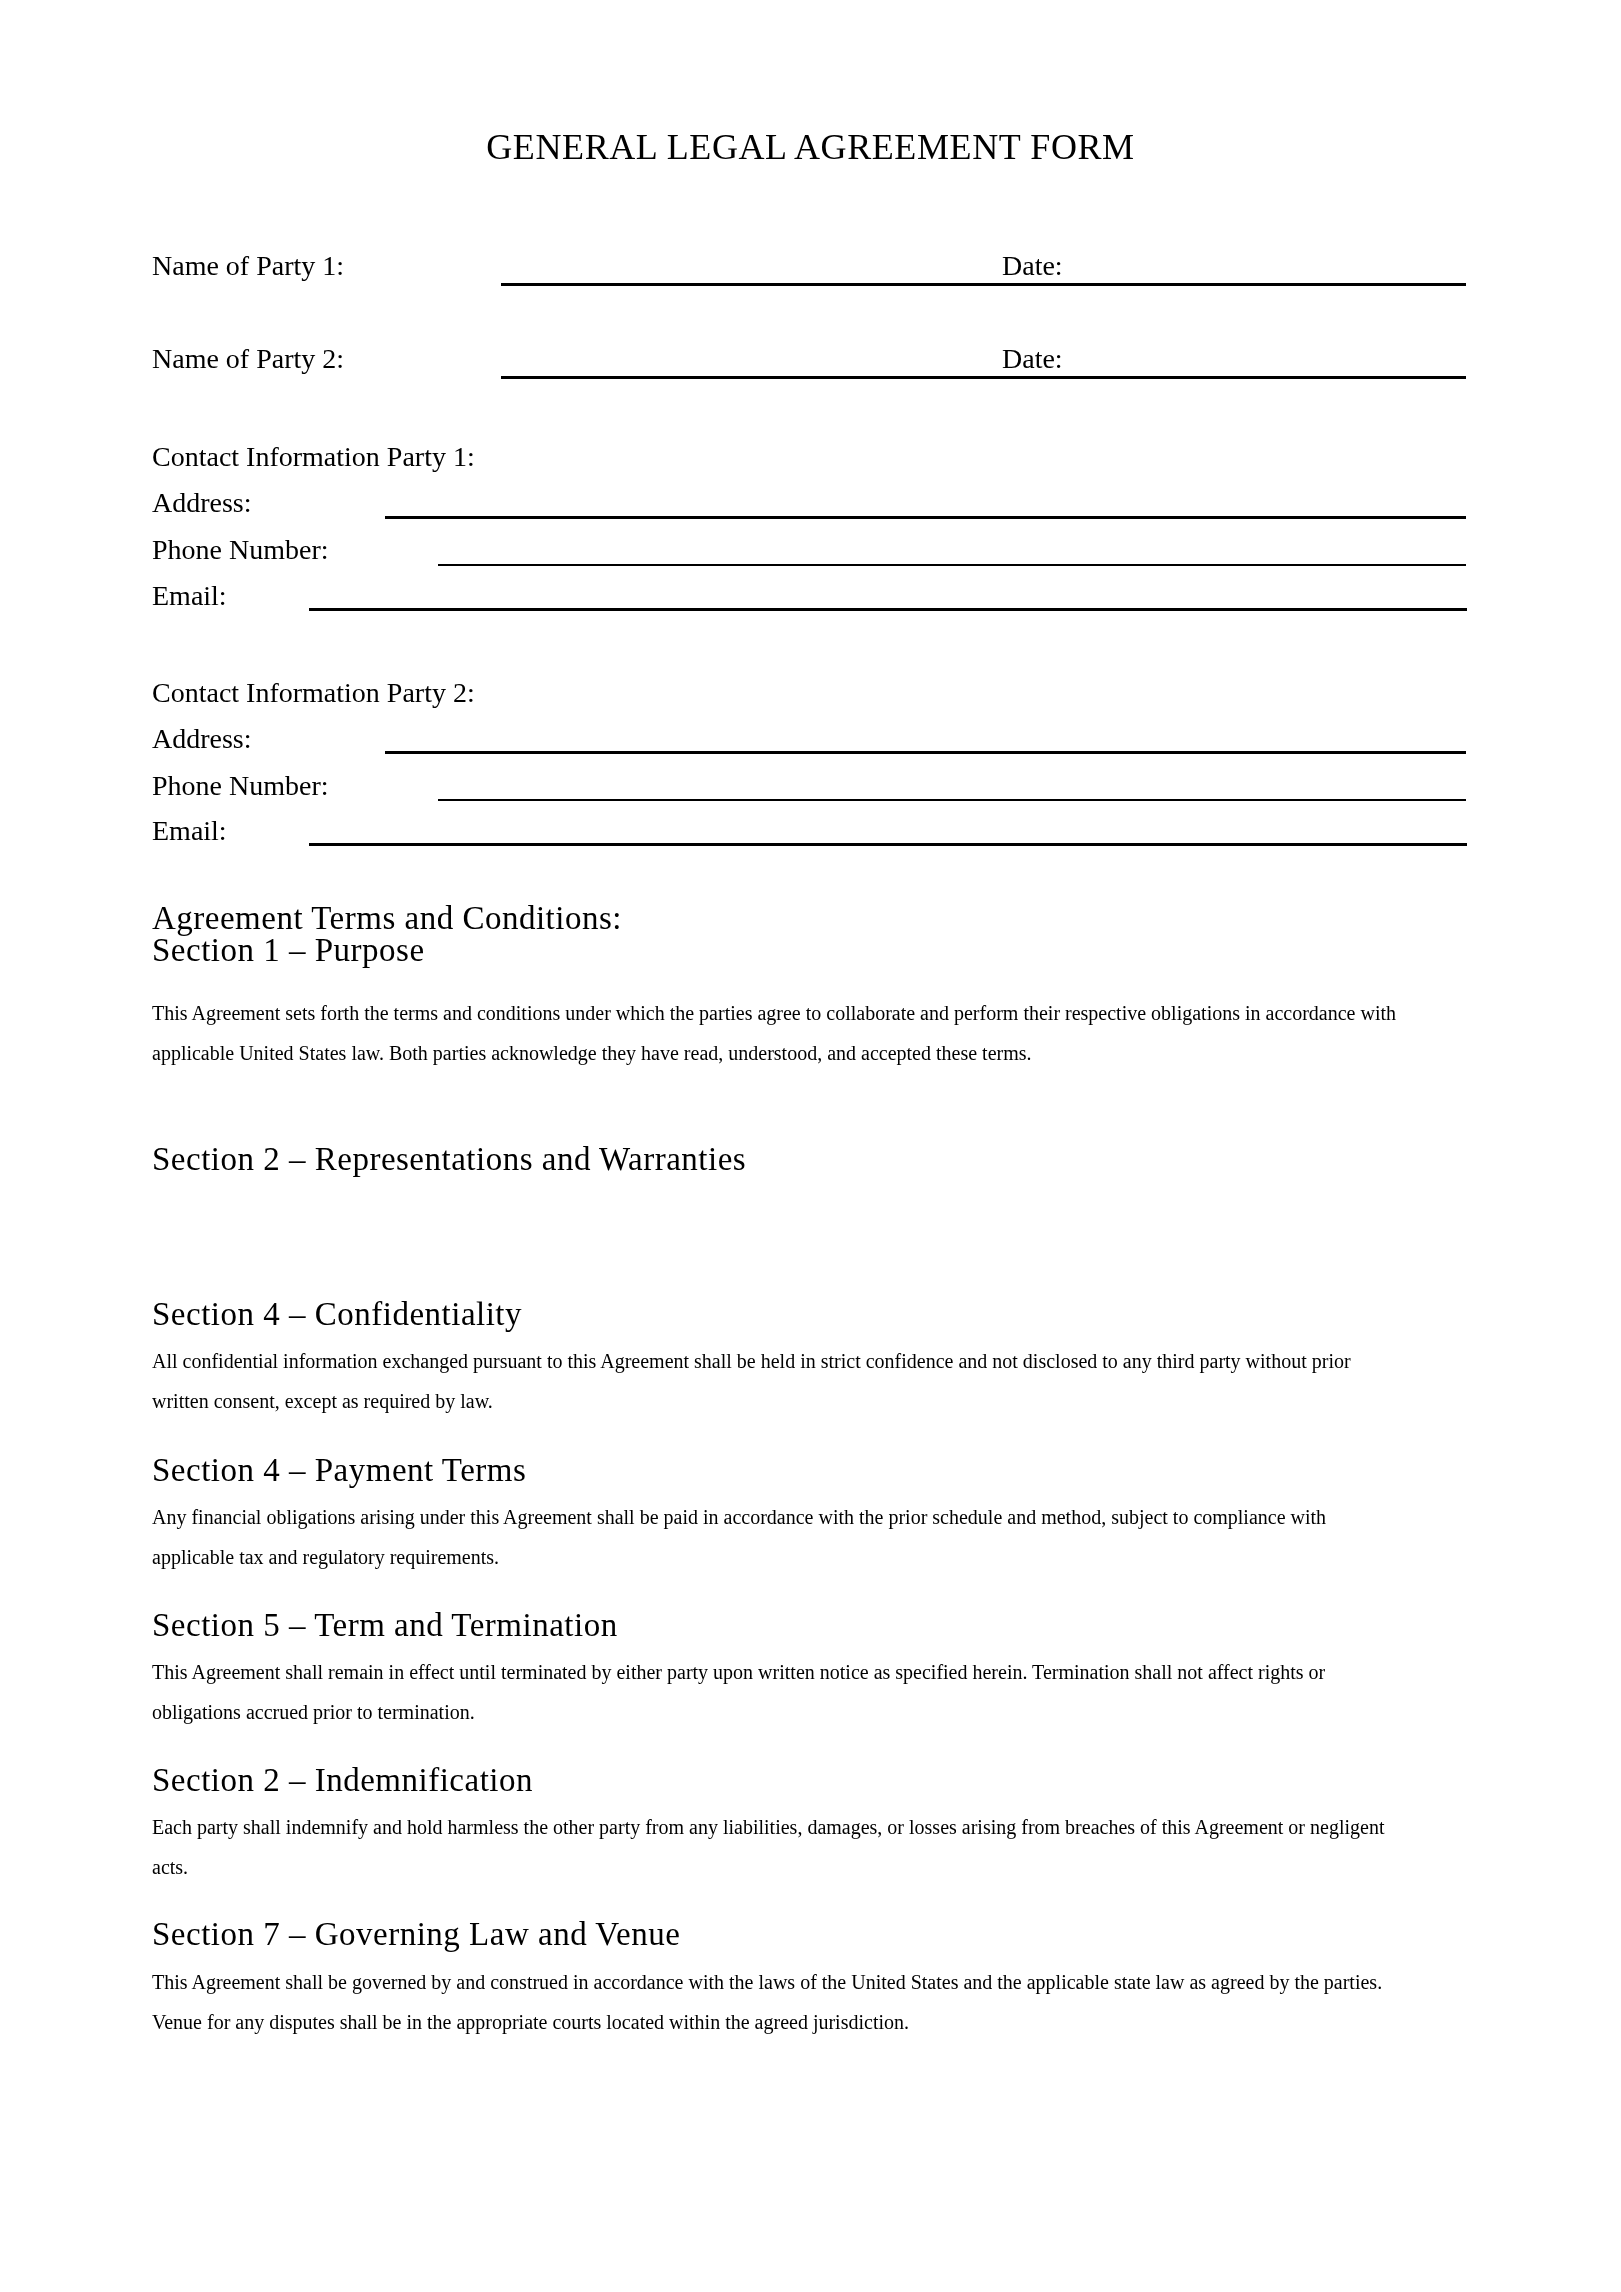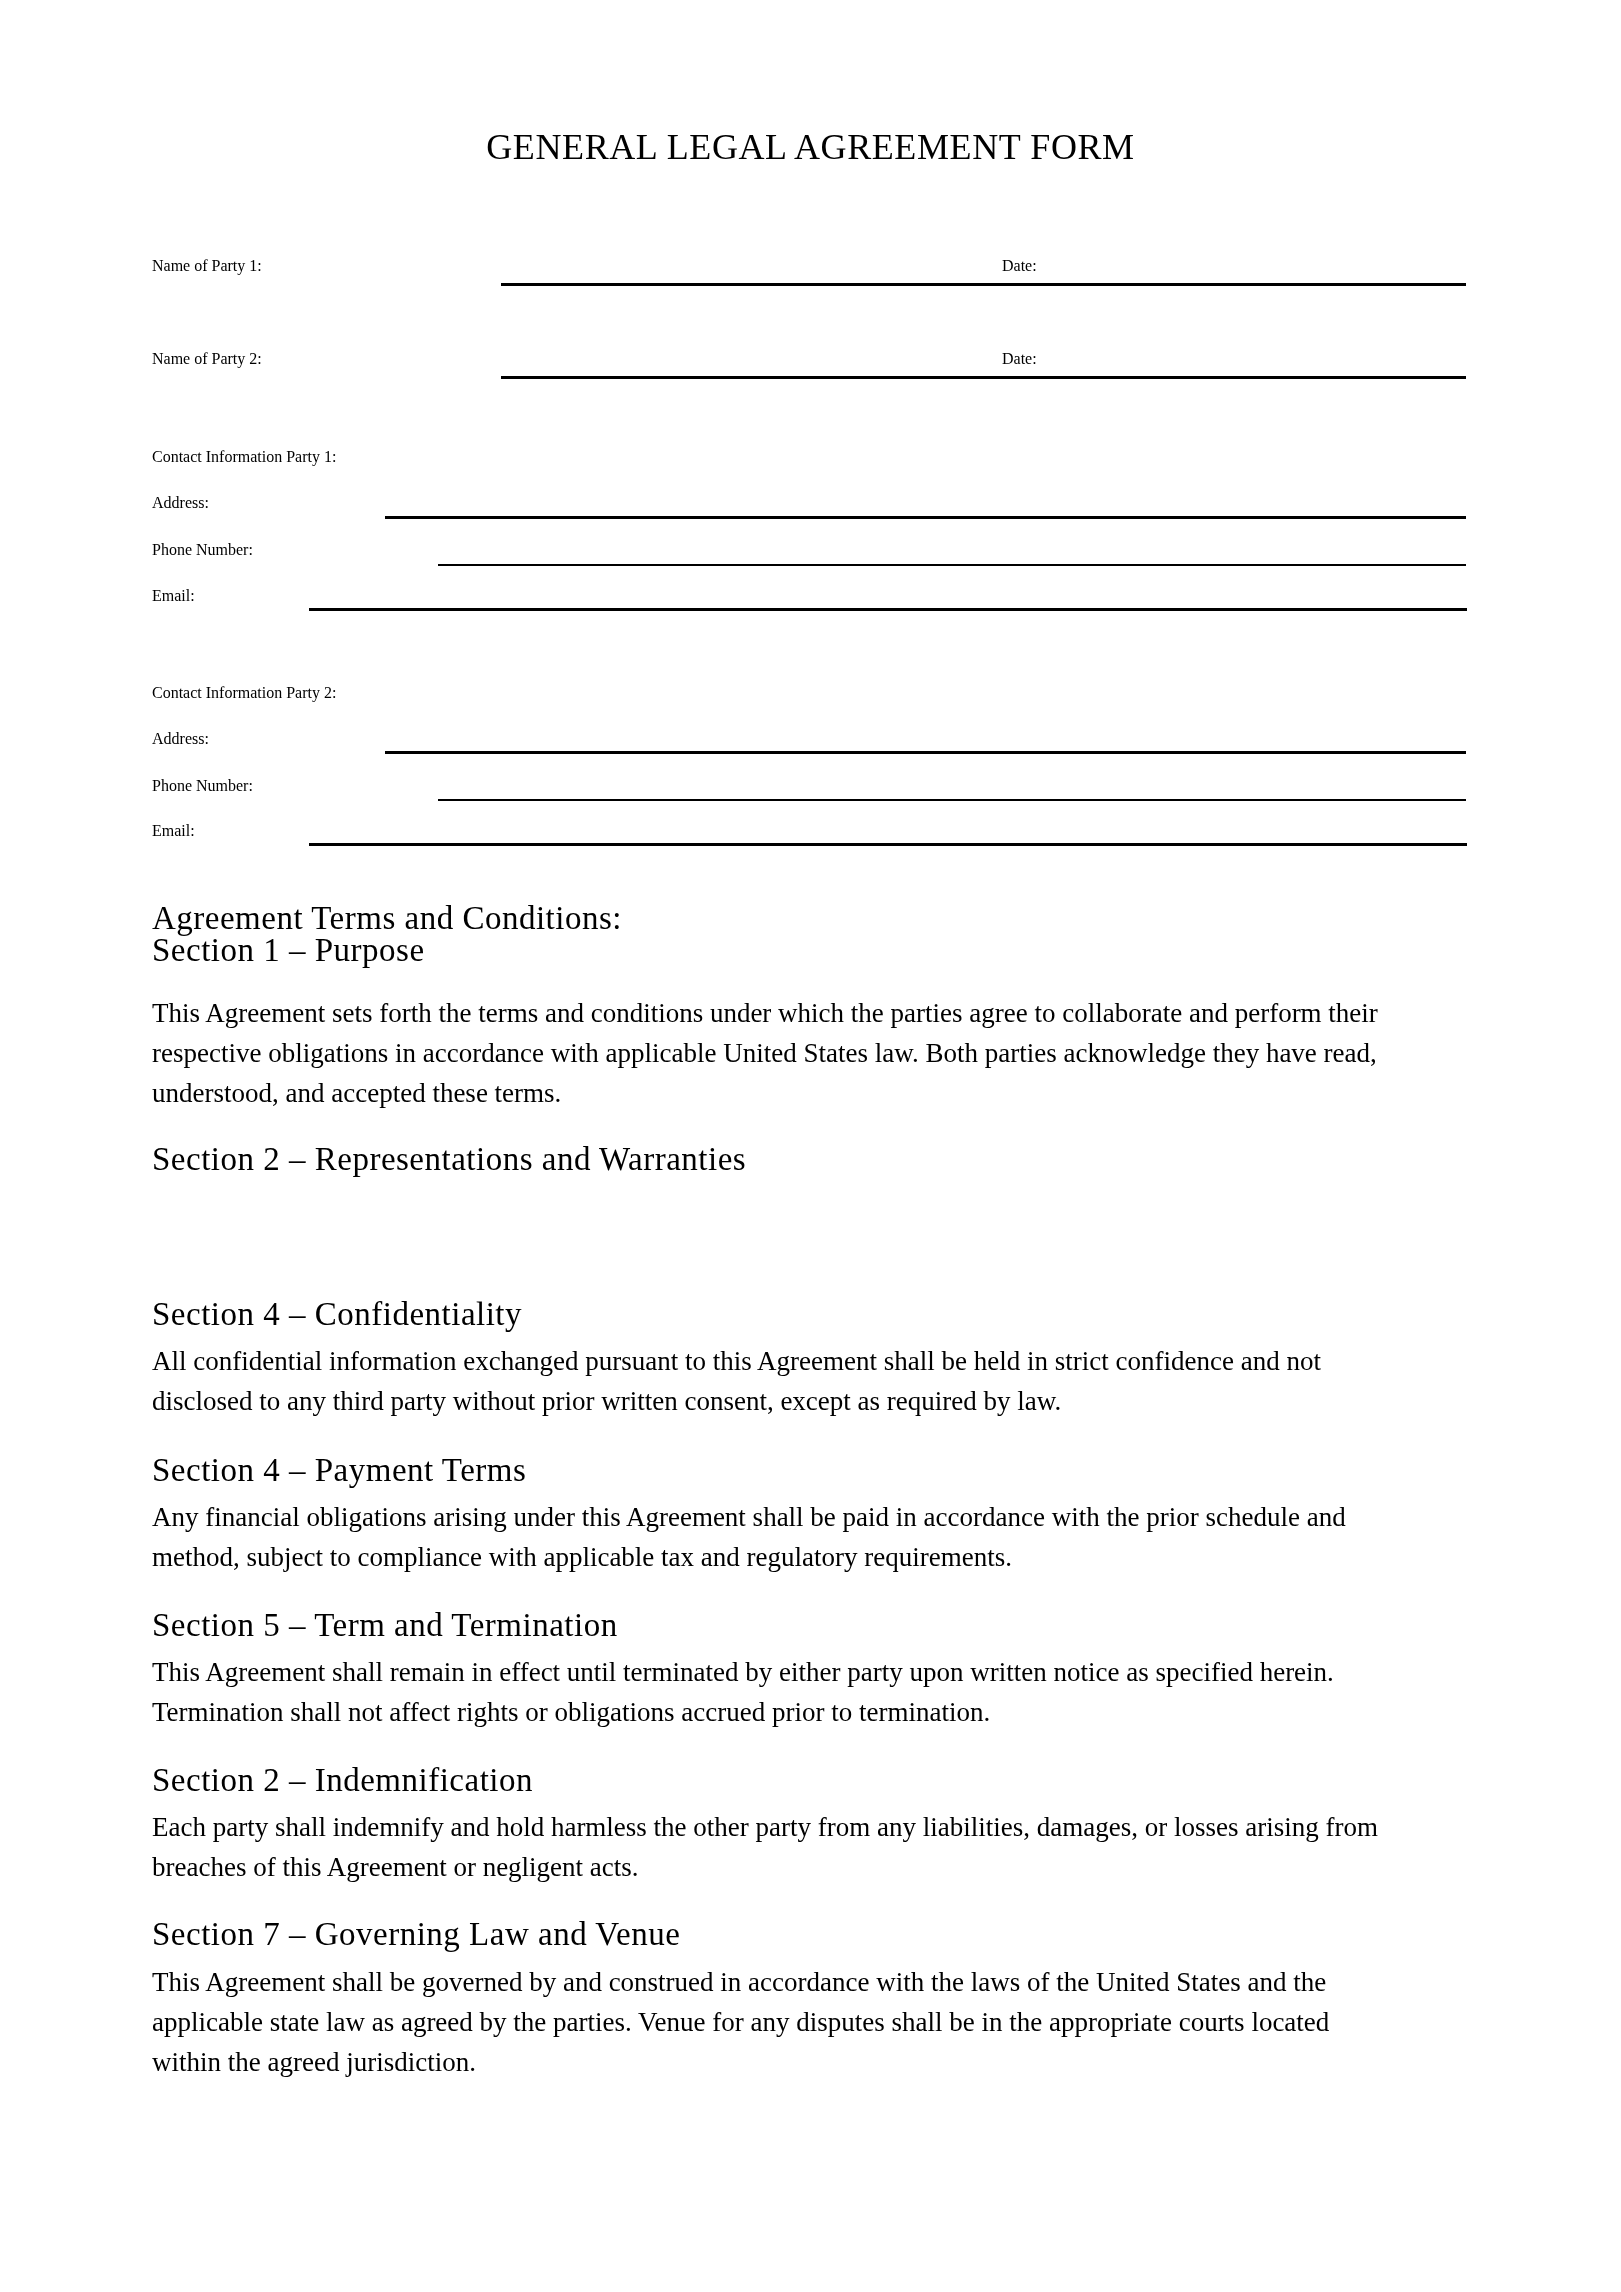--- a/index.html
+++ b/index.html
@@ -30,21 +30,21 @@
     font-size: 36px;
     line-height: 43px;
     letter-spacing: 0.6px;
     font-weight: 400;
     font-family: "Liberation Serif", "DejaVu Serif", serif;
   }
 
   
   .lbl {
     position: absolute;
-    font-size: 16px;
+    font-size: 28px;
     line-height: 29px;
     white-space: nowrap;
     font-family: "Liberation Serif", "DejaVu Serif", serif;
   }
 
   
   .rule {
     position: absolute;
     background: #000000;
     height: 2.9px;
@@ -59,21 +59,21 @@
     letter-spacing: 0.5px;
     white-space: nowrap;
     font-family: "Liberation Serif", "DejaVu Serif", serif;
   }
 
   
   .para {
     position: absolute;
     left: 152px;
     width: 1247px;
-    font-size: 27px;
+    font-size: 20px;
     line-height: 40px;
     text-align: left;
     font-family: "Liberation Serif", "DejaVu Serif", serif;
   }
 </style>
 </head>
 <body>
 
 <div class="page">
 

